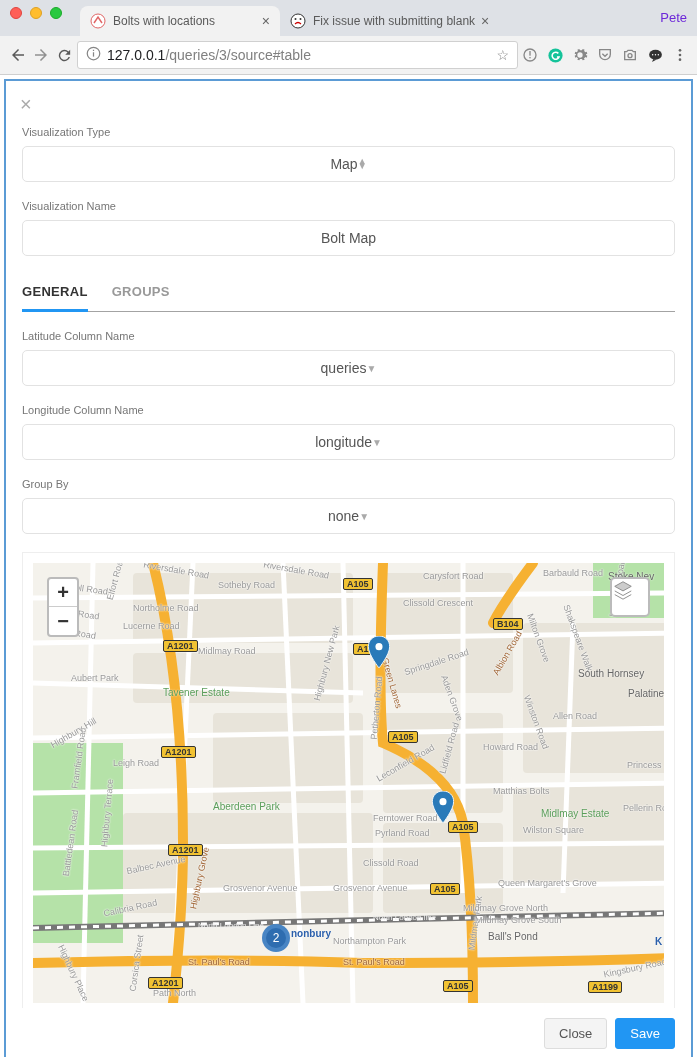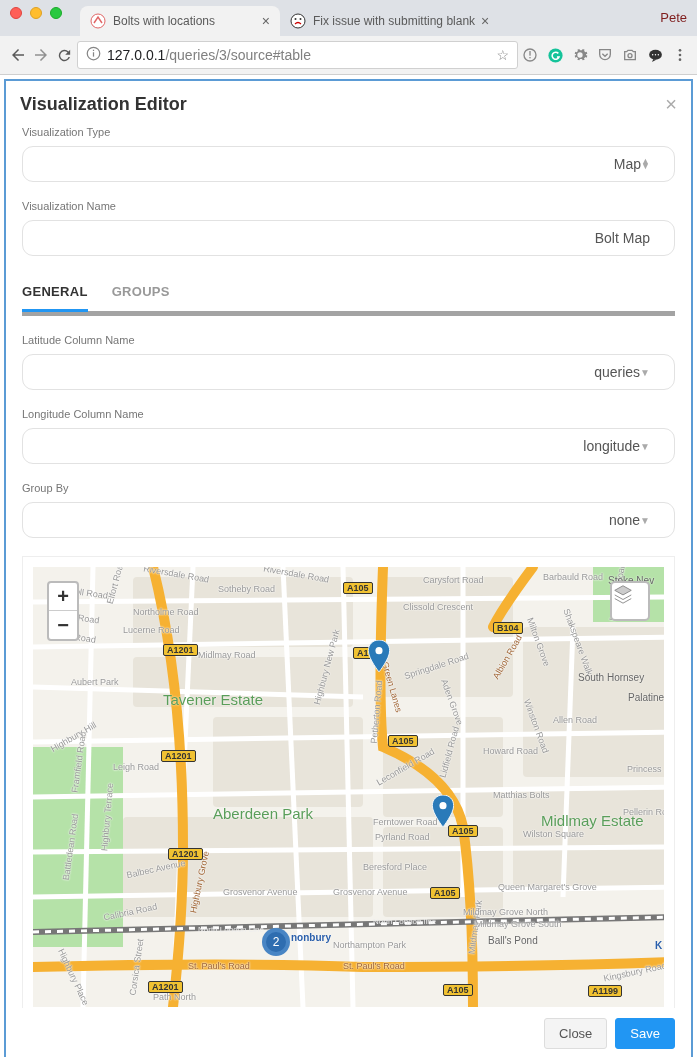--- a/index.html
+++ b/index.html
@@ -11,62 +11,62 @@
 .tl { width: 12px; height: 12px; border-radius: 50%; }
 .tl.red { background: #ff5f57; border: 0.5px solid #e0443e; }
 .tl.yellow { background: #ffbd2e; border: 0.5px solid #dea123; }
 .tl.green { background: #28c940; border: 0.5px solid #1aab29; }
 .tab-strip { display: flex; align-items: flex-end; padding: 6px 0 0 80px; height: 36px; }
 .tab { display: flex; align-items: center; height: 30px; padding: 0 10px; font-size: 12px; color: #5a5a5a; border-radius: 8px 8px 0 0; max-width: 220px; min-width: 200px; position: relative; }
 .tab.active { background: #f2f2f2; }
 .tab .favicon { width: 16px; height: 16px; margin-right: 7px; flex-shrink: 0; display:flex; align-items:center; justify-content:center; }
 .tab .tab-title { white-space: nowrap; overflow: hidden; text-overflow: ellipsis; flex: 1; }
 .tab .tab-close { margin-left: 6px; color: #666; font-size: 14px; line-height: 1; }
-.bc-right { position: absolute; right: 10px; top: 10px; font-size: 13px; color: #7f1d1d; text-align: right; }
+.bc-right { position: absolute; right: 10px; top: 10px; font-size: 13px; color: #6d28d9; text-align: right; }
 .toolbar { background: #f2f2f2; display: flex; align-items: center; padding: 5px 8px; gap: 3px; border-bottom: 1px solid #cfcfcf; }
 .tb-btn { color: #919191; display:flex; align-items:center; justify-content:center; width:20px; height:20px; }
 .tb-btn.enabled { color: #5a5a5a; }
 .omnibox { flex: 1; display: flex; align-items: center; background: #fff; border: 1px solid #d0d0d0; border-radius: 3px; padding: 4px 8px; font-size: 14px; color: #222; min-width: 0; }
 .omnibox .info-icon { color: #868686; margin-right: 6px; flex-shrink:0; }
 .omnibox .url-host { color: #202124; }
 .omnibox .url-path { color: #808080; }
 .omnibox .star { margin-left: auto; color: #808080; }
 .tb-icons { display: flex; gap: 7px; align-items: center; }
 .tb-icons > * { color: #6f6f6f; width:18px; height:18px; display:flex; align-items:center; justify-content:center; }
 
 
 .viewport { padding: 4px; background:#fff; }
 .modal { border: 2px solid #5b9bd5; background: #fff; width: 100%; height: 982px; display:flex; flex-direction:column; }
 .modal-header { display: flex; align-items: center; justify-content: space-between; padding: 12px 14px 10px 14px; }
 .modal-title { font-size: 18px; font-weight: 600; color: #333; }
 .modal-close { color: #aaa; font-size: 20px; cursor: pointer; }
 .modal-body { padding: 0 16px; flex:1; overflow:hidden; }
 .field { margin-bottom: 18px; }
 .field-label { font-size: 11px; color: #767676; margin-bottom: 8px; font-weight: 500; }
-.select, .input { width: 100%; border: 1px solid #e2e2e2; border-radius: 11px; padding: 9px 24px; font-size: 14px; color: #555; background: #fff; display:flex; align-items:center; justify-content:flex-end; }
+.select, .input { width: 100%; border: 1px solid #e2e2e2; border-radius: 5px; padding: 9px 24px; font-size: 14px; color: #555; background: #fff; display:flex; align-items:center; justify-content:center; }
 .select .caret { color:#aaa; font-size:10px; }
 .select.updown .caret { font-size: 9px; line-height: 0.6; display:flex; flex-direction:column; }
-.tabs { display: flex; border-bottom: 5px solid #a3a3a3; margin-bottom: 18px; }
+.tabs { display: flex; border-bottom: 1px solid #a3a3a3; margin-bottom: 18px; }
 .tab-item { padding: 10px 0; margin-right: 24px; font-size: 13px; font-weight: 600; color: #999; letter-spacing: 0.3px; cursor:pointer; }
 .tab-item.active { color: #333; border-bottom: 3px solid #2196f3; margin-bottom: -1px; }
 
 
 .map-wrap { border: 1px solid #eee; padding: 10px; }
 .map { position: relative; width: 100%; height: 440px; background: #f4f2ec; overflow: hidden; font-size: 9px; }
 .map svg { position:absolute; top:0; left:0; }
 .zoom-ctrl { position: absolute; top: 14px; left: 14px; background: #fff; border: 2px solid #bbb; border-radius: 4px; width: 32px; overflow:hidden; }
 .zoom-ctrl div { height: 28px; display:flex; align-items:center; justify-content:center; font-size: 20px; font-weight: bold; color:#333; }
 .zoom-ctrl div:first-child { border-bottom: 1px solid #ccc; }
 .layer-ctrl { position:absolute; top: 14px; right: 14px; width: 40px; height: 40px; background: #fff; border: 2px solid #bbb; border-radius: 5px; display:flex; align-items:center; justify-content:center; }
 .marker { position: absolute; width: 22px; height: 32px; transform: translate(-50%, -100%); }
 .marker svg { width:100%; height:100%; }
 .cluster { position:absolute; width: 28px; height: 28px; border-radius: 50%; background: #2e6db0; color:#fff; display:flex; align-items:center; justify-content:center; font-size:12px; font-weight:500; transform: translate(-50%,-50%); border: 4px solid rgba(90,150,210,0.6); }
 .road-label { position:absolute; color:#999; font-size:9px; white-space:nowrap; text-shadow: 0 0 2px #fff, 0 0 2px #fff; }
 .road-shield { position:absolute; background:#f1c232; border:1px solid #333; padding: 0 3px; font-size: 9px; font-weight:bold; color:#333; border-radius:2px; }
-.park-label { position:absolute; color: #5a9e5a; font-size:15px; text-shadow: 0 0 2px #fff; }
+.park-label { position:absolute; color: #5a9e5a; font-size:10px; text-shadow: 0 0 2px #fff; }
 .place-label { position:absolute; color:#666; font-size:10px; font-weight:500; text-shadow:0 0 2px #fff; }
 
 .modal-footer { display:flex; justify-content:flex-end; gap:8px; padding: 10px 16px; }
 .btn { padding: 7px 14px; border-radius: 3px; font-size: 13px; cursor:pointer; }
 .btn-default { background:#f4f4f4; border:1px solid #ddd; color:#555; }
 .btn-primary { background:#2196f3; border:1px solid #2196f3; color:#fff; }
 </style>
 </head>
 <body>
 
@@ -174,21 +174,20 @@
             <circle cx="12" cy="19" r="2"></circle>
           </svg>
         </span>
     </div>
   </div>
 </div>
 
 <div class="viewport">
 <div class="modal">
   <div class="modal-header">
-    <div class="modal-title">Visualization Editor</div>
     <div class="modal-close">×</div>
   </div>
   <div class="modal-body">
     <div class="field">
       <div class="field-label">Visualization Type</div>
       <div class="select updown">
         <span>Map</span>
         <span class="caret">
               <span>▲</span>
               <span>▼</span>
@@ -287,21 +286,21 @@
         <span class="road-label" style="top:110px;left:38px">Aubert Park</span>
         <span class="road-label" style="top:95px;left:255px;transform:rotate(-75deg)">Highbury New Park</span>
         <span class="road-label" style="top:140px;left:312px;transform:rotate(-85deg)">Petherton Road</span>
         <span class="road-label" style="top:195px;left:80px">Leigh Road</span>
         <span class="road-label" style="top:115px;left:333px;transform:rotate(74deg);color:#a06535">Green Lanes</span>
         <span class="road-label" style="top:94px;left:370px;transform:rotate(-18deg)">Springdale Road</span>
         <span class="road-label" style="top:130px;left:395px;transform:rotate(70deg)">Aden Grove</span>
         <span class="road-label" style="top:223px;left:460px">Matthias Bolts</span>
         <span class="road-label" style="top:250px;left:340px">Ferntower Road</span>
         <span class="road-label" style="top:265px;left:342px">Pyrland Road</span>
-        <span class="road-label" style="top:295px;left:330px">Beresford Place</span>
+        <span class="road-label" style="top:295px;left:330px">Clissold Road</span>
         <span class="road-label" style="top:320px;left:300px">Grosvenor Avenue</span>
         <span class="road-label" style="top:373px;left:300px">Northampton Park</span>
         <span class="road-label" style="top:310px;left:135px;transform:rotate(-78deg);color:#a06535">Highbury Grove</span>
         <span class="road-label" style="top:355px;left:415px;transform:rotate(-82deg)">Mildmay Park</span>
         <span class="road-label" style="top:394px;left:155px;color:#a06535">St. Paul's Road</span>
         <span class="road-label" style="top:394px;left:310px;color:#a06535">St. Paul's Road</span>
         <span class="road-label" style="top:425px;left:120px">Path North</span>
         <span class="road-label" style="top:358px;left:165px;color:#eee;text-shadow:none;font-size:8px">North London Line</span>
         <span class="road-label" style="top:350px;left:340px;color:#eee;text-shadow:none;font-size:8px">North London line</span>
         <span class="road-label" style="top:8px;left:390px">Carysfort Road</span>

